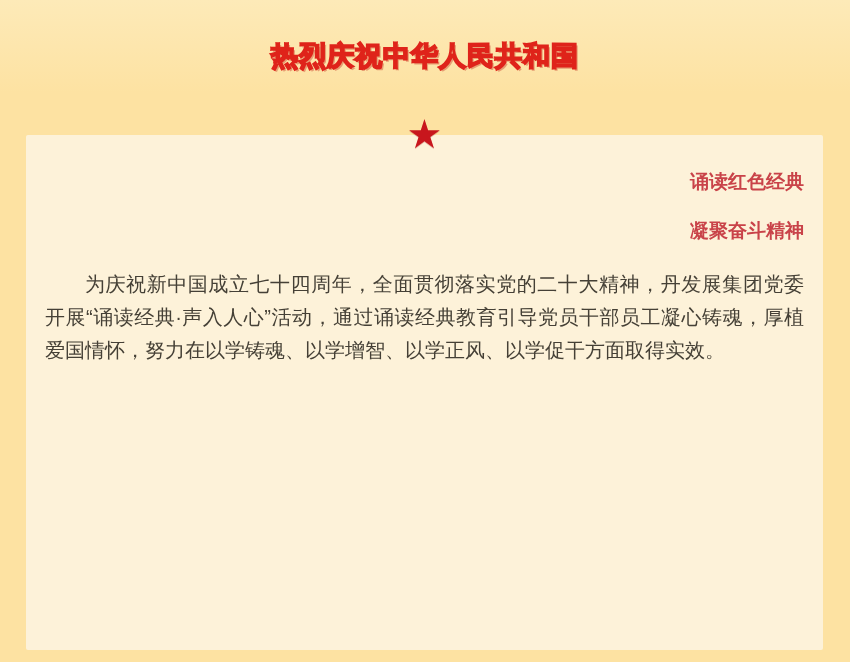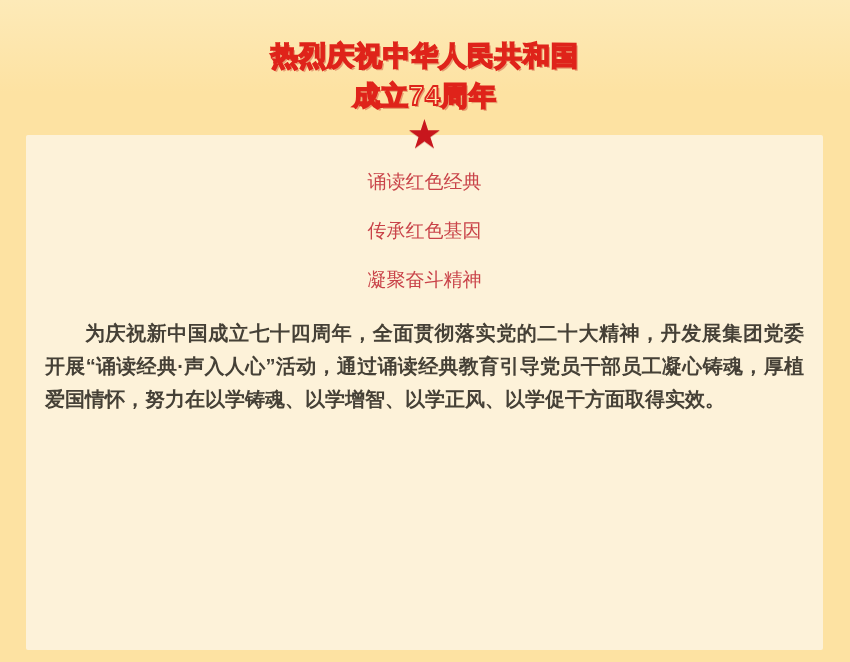--- a/index.html
+++ b/index.html
@@ -41,57 +41,55 @@
     position: absolute;
     top: 0;
     left: 50%;
     transform: translate(-50%, -52%);
     font-size: 40px;
     line-height: 1;
     color: #c8161d;
     text-shadow: 0 1px 0 rgba(160, 10, 10, 0.25);
   }
   .slogans {
-    text-align: center;
+    text-align: right;
     margin-bottom: 26px;
+    font-weight: bold;
   }
   .slogan-line {
     font-size: 19px;
     line-height: 22px;
     color: #c94349;
     margin-bottom: 27px;
   }
   .slogan-line:last-child { margin-bottom: 16px; }
   .body-text p {
     font-size: 20px;
     line-height: 33px;
     color: #454036;
     text-align: justify;
     text-indent: 2em;
     margin: 0;
-    font-weight: bold;
   }
 </style>
 </head>
 <body>
 
 <div class="page">
 
   <div class="header">
     <div class="title-line">热烈庆祝中华人民共和国</div>
-    <div class="title-line">成立74周年</div>
   </div>
 
   <div class="content-card">
 
     <div class="star">★</div>
 
     <div class="slogans">
       <div class="slogan-line">诵读红色经典</div>
-      <div class="slogan-line">传承红色基因</div>
       <div class="slogan-line">凝聚奋斗精神</div>
     </div>
 
     <div class="body-text">
       <p>为庆祝新中国成立七十四周年，全面贯彻落实党的二十大精神，丹发展集团党委开展“诵读经典·声入人心”活动，通过诵读经典教育引导党员干部员工凝心铸魂，厚植爱国情怀，努力在以学铸魂、以学增智、以学正风、以学促干方面取得实效。</p>
     </div>
 
   </div>
 
 </div>

